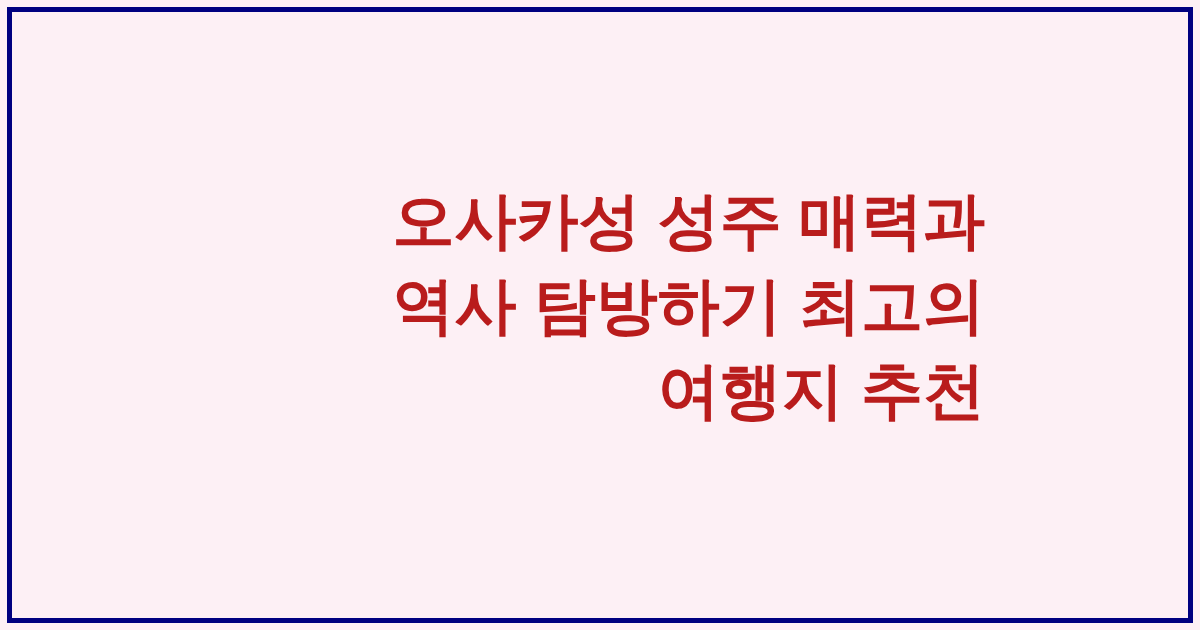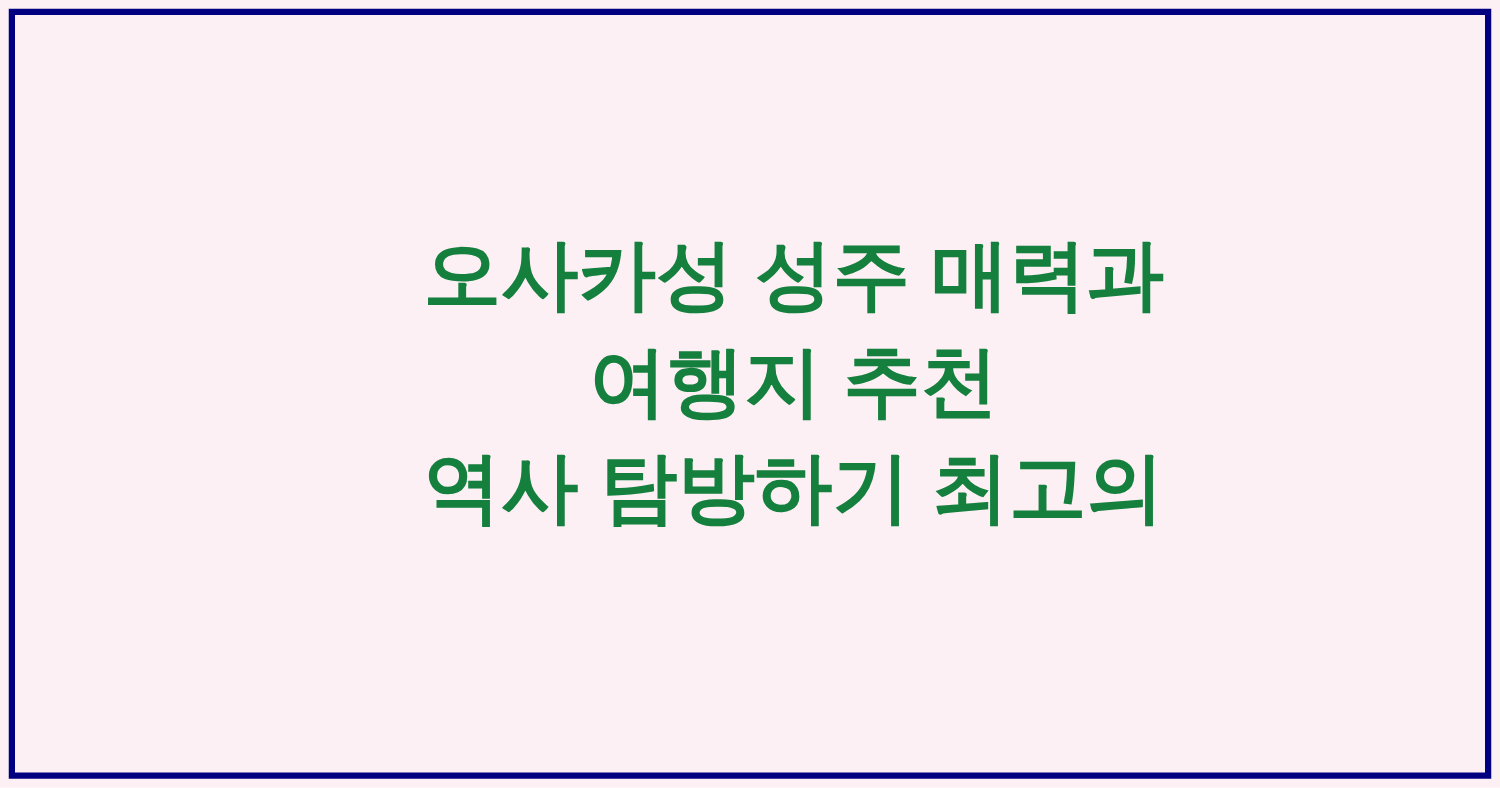--- a/index.html
+++ b/index.html
@@ -33,32 +33,32 @@
     position: absolute;
     left: 285px;
     top: 178px;
     width: 700px;
   }
   .headline-line {
     display: block;
     font-size: 62px;
     line-height: 85px;
     font-weight: bold;
-    color: #15803d;
+    color: #b91c1c;
     letter-spacing: 0px;
     white-space: nowrap;
-    text-align: center;
+    text-align: right;
   }
 </style>
 </head>
 <body>
 
 <div id="card">
 
   <div id="card-border"></div>
 
   <div id="headline-block">
     <span class="headline-line">오사카성 성주 매력과</span>
+    <span class="headline-line">역사 탐방하기 최고의</span>
     <span class="headline-line">여행지 추천</span>
-    <span class="headline-line">역사 탐방하기 최고의</span>
   </div>
 
 </div>
 
 </body></html>

